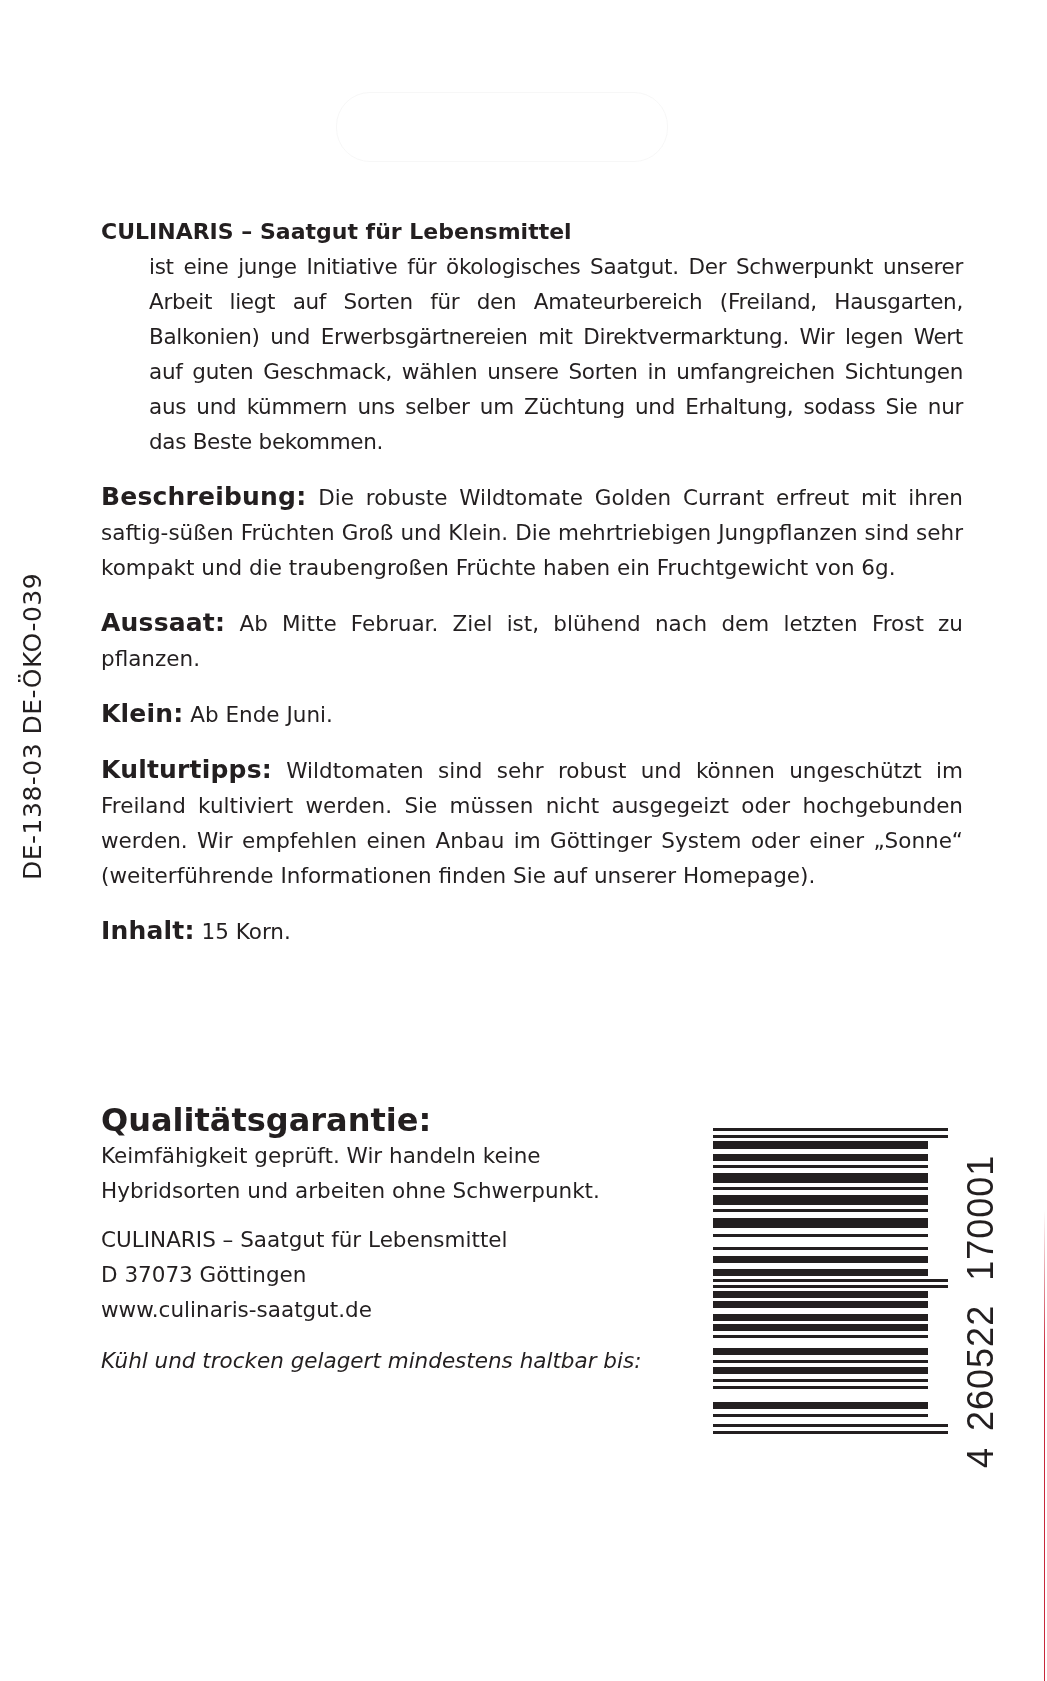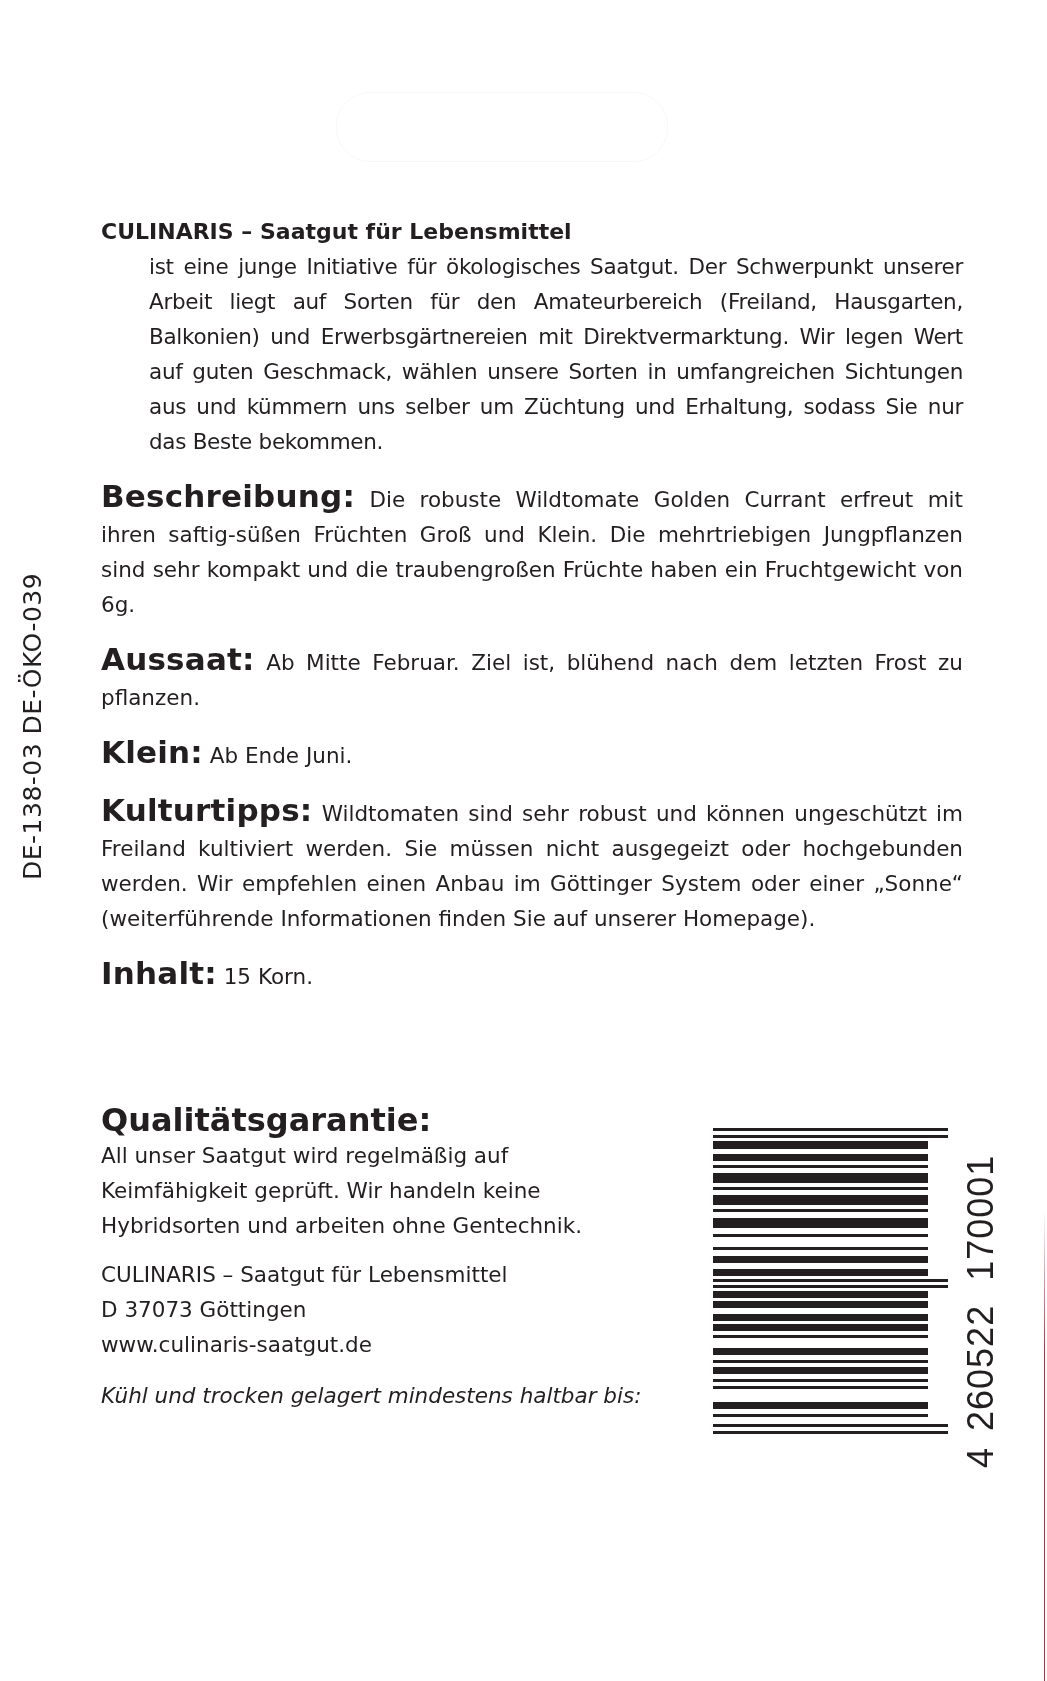--- a/index.html
+++ b/index.html
@@ -18,21 +18,21 @@
     }
     .content {
       position: absolute; left: 101px; top: 215px; width: 862px;
       font-size: 21.5px; line-height: 35px;
     }
     .intro-title {
       font-weight: bold; font-size: 22px; line-height: 34px;
     }
     .intro-body { text-align: justify; letter-spacing: -0.3px; margin-left: 48px; }
     .section { margin-top: 20px; text-align: justify; }
-    .section .label { font-weight: bold; font-size: 31px; letter-spacing: 0.2px; }
+    .section .label { font-weight: bold; font-size: 25px; letter-spacing: 0.2px; }
     .bottom-left {
       position: absolute; left: 101px; top: 1102px; width: 560px;
       font-size: 21.5px; line-height: 35px;
     }
     .qg-title { font-weight: bold; font-size: 32px; line-height: 36px; }
     .address { margin-top: 14px; }
     .italic { font-style: italic; margin-top: 16px; }
     .barcode {
       position: absolute; left: 713px; top: 1128px; width: 235px; height: 330px;
     }
@@ -78,23 +78,22 @@
     <span>Wildtomaten sind sehr robust und können ungeschützt im Freiland kultiviert werden. Sie müssen nicht ausgegeizt oder hochgebunden werden. Wir empfehlen einen Anbau im Göttinger System oder einer „Sonne“ (weiterführende Informationen finden Sie auf unserer Homepage).</span>
   </div>
   <div class="section">
     <span class="label">Inhalt:</span>
     <span>15 Korn.</span>
   </div>
 </div>
 
 <div class="bottom-left">
   <div class="qg-title">Qualitätsgarantie:</div>
-  <div>All unser Saatgut wird regelmäßig auf</div>
   <div>Keimfähigkeit geprüft. Wir handeln keine</div>
-  <div>Hybridsorten und arbeiten ohne Gentechnik.</div>
+  <div>Hybridsorten und arbeiten ohne Schwerpunkt.</div>
   <div class="address">
     <div>CULINARIS – Saatgut für Lebensmittel</div>
     <div>D 37073 Göttingen</div>
     <div>www.culinaris-saatgut.de</div>
     <div class="italic">Kühl und trocken gelagert mindestens haltbar bis:</div>
   </div>
 </div>
 
 <div class="barcode" id="barcode">
     <div class="bar" style="top: 0px; height: 3px; width: 235px;"></div>

